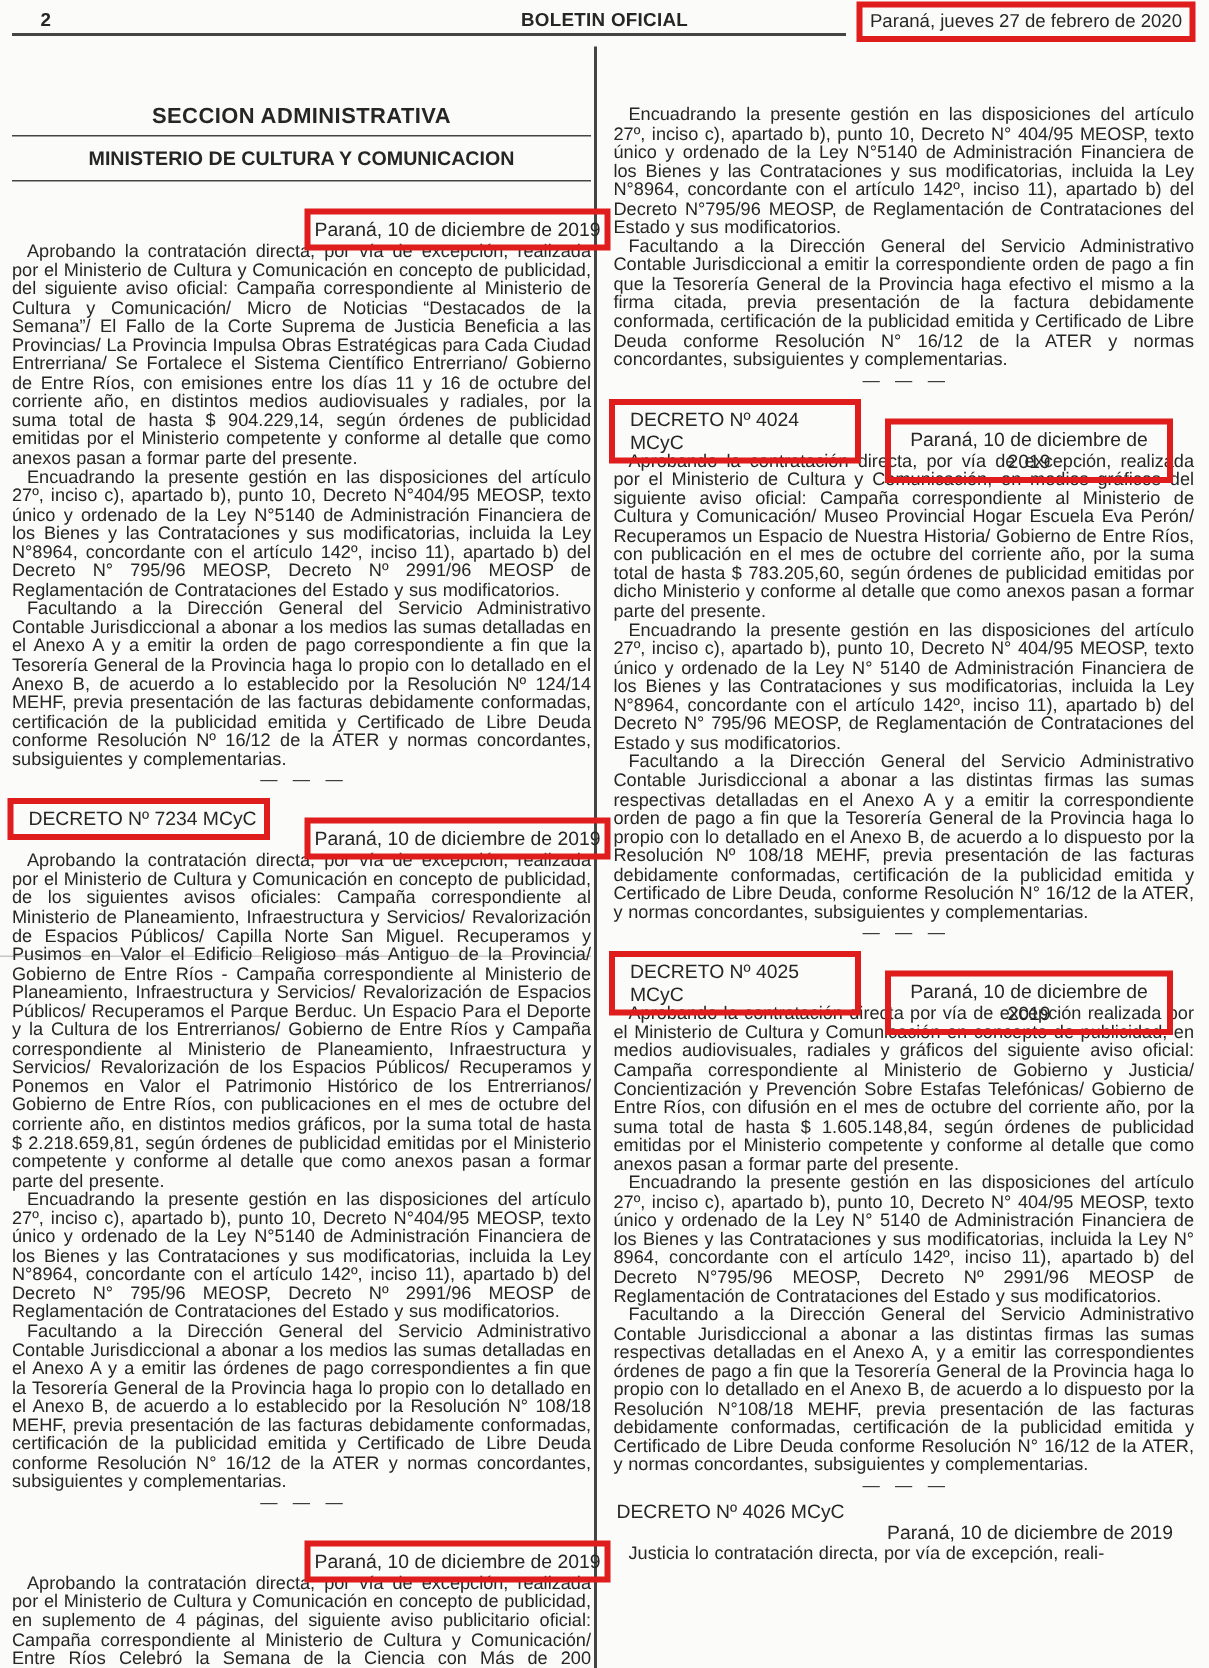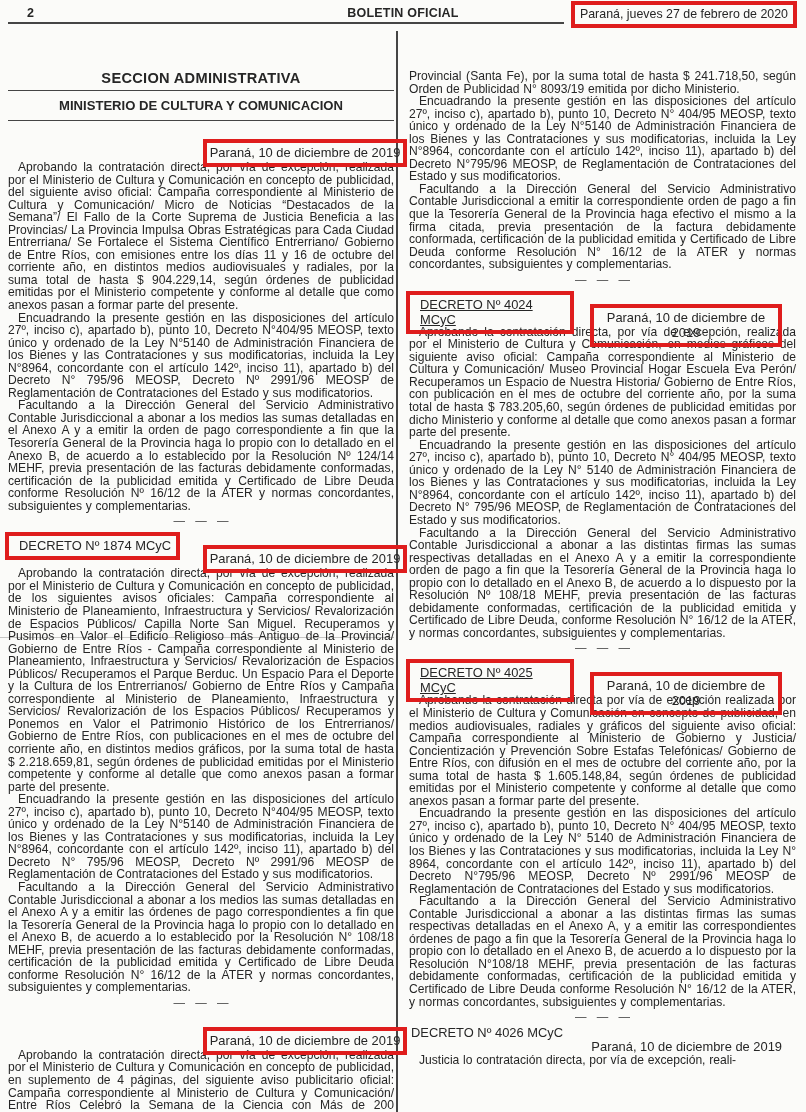--- a/index.html
+++ b/index.html
@@ -55,21 +55,21 @@
   .dnum {
     position:absolute; left:-3px; top:-2px; width:175px;
     border:4px solid var(--red); padding:2px 0 3px 10px;
     font-size:12.9px; background:transparent;
   }
   .ddate {
     position:absolute; right:-13px; top:11px; width:204px;
     border:4px solid var(--red); padding:2px 0 3px;
     text-align:center; font-size:12.9px; background:transparent; z-index:2;
   }
-  .col-right .dnum  { width:168px;text-decoration:underline; }
+  .col-right .dnum  { width:168px; }
   .col-right .ddate { right:14px; width:192px; }
 
   
   .plainhead { margin-top:3px; }
   .plainhead .pnumber { font-size:12.9px; padding-left:2px; line-height:14px; }
   .plainhead .pdate   { font-size:12.9px; text-align:right; padding-right:14px; line-height:14px; }
 
   .artifact { position:absolute; left:0; top:637px; width:394px; height:1px; background:#9a9a9a; opacity:.55; }
 </style>
 </head>
@@ -95,36 +95,35 @@
 
     <div class="dhead">
       <span class="ddate">Paraná, 10 de diciembre de 2019</span>
     </div>
     <p class="jp">Aprobando la contratación directa, por vía de excepción, realizada por el Ministerio de Cultura y Comunicación en concepto de publicidad, del siguiente aviso oficial: Campaña correspondiente al Ministerio de Cultura y Comunicación/ Micro de Noticias “Destacados de la Semana”/ El Fallo de la Corte Suprema de Justicia Beneficia a las Provincias/ La Provincia Impulsa Obras Estratégicas para Cada Ciudad Entrerriana/ Se Fortalece el Sistema Científico Entrerriano/ Gobierno de Entre Ríos, con emisiones entre los días 11 y 16 de octubre del corriente año, en distintos medios audiovisuales y radiales, por la suma total de hasta $ 904.229,14, según órdenes de publicidad emitidas por el Ministerio competente y conforme al detalle que como anexos pasan a formar parte del presente.</p>
     <p class="jp">Encuadrando la presente gestión en las disposiciones del artículo 27º, inciso c), apartado b), punto 10, Decreto N°404/95 MEOSP, texto único y ordenado de la Ley N°5140 de Administración Financiera de los Bienes y las Contrataciones y sus modificatorias, incluida la Ley N°8964, concordante con el artículo 142º, inciso 11), apartado b) del Decreto N° 795/96 MEOSP, Decreto Nº 2991/96 MEOSP de Reglamentación de Contrataciones del Estado y sus modificatorios.</p>
     <p class="jp">Facultando a la Dirección General del Servicio Administrativo Contable Jurisdiccional a abonar a los medios las sumas detalladas en el Anexo A y a emitir la orden de pago correspondiente a fin que la Tesorería General de la Provincia haga lo propio con lo detallado en el Anexo B, de acuerdo a lo establecido por la Resolución Nº 124/14 MEHF, previa presentación de las facturas debidamente conformadas, certificación de la publicidad emitida y Certificado de Libre Deuda conforme Resolución Nº 16/12 de la ATER y normas concordantes, subsiguientes y complementarias.</p>
     <div class="sep">— — —</div>
 
     <div class="dhead">
-      <span class="dnum">DECRETO Nº 1874 MCyC</span>
+      <span class="dnum">DECRETO Nº 7234 MCyC</span>
       <span class="ddate">Paraná, 10 de diciembre de 2019</span>
     </div>
     <p class="jp">Aprobando la contratación directa, por vía de excepción, realizada por el Ministerio de Cultura y Comunicación en concepto de publicidad, de los siguientes avisos oficiales: Campaña correspondiente al Ministerio de Planeamiento, Infraestructura y Servicios/ Revalorización de Espacios Públicos/ Capilla Norte San Miguel. Recuperamos y Pusimos en Valor el Edificio Religioso más Antiguo de la Provincia/ Gobierno de Entre Ríos - Campaña correspondiente al Ministerio de Planeamiento, Infraestructura y Servicios/ Revalorización de Espacios Públicos/ Recuperamos el Parque Berduc. Un Espacio Para el Deporte y la Cultura de los Entrerrianos/ Gobierno de Entre Ríos y Campaña correspondiente al Ministerio de Planeamiento, Infraestructura y Servicios/ Revalorización de los Espacios Públicos/ Recuperamos y Ponemos en Valor el Patrimonio Histórico de los Entrerrianos/ Gobierno de Entre Ríos, con publicaciones en el mes de octubre del corriente año, en distintos medios gráficos, por la suma total de hasta $ 2.218.659,81, según órdenes de publicidad emitidas por el Ministerio competente y conforme al detalle que como anexos pasan a formar parte del presente.</p>
     <p class="jp">Encuadrando la presente gestión en las disposiciones del artículo 27º, inciso c), apartado b), punto 10, Decreto N°404/95 MEOSP, texto único y ordenado de la Ley N°5140 de Administración Financiera de los Bienes y las Contrataciones y sus modificatorias, incluida la Ley N°8964, concordante con el artículo 142º, inciso 11), apartado b) del Decreto N° 795/96 MEOSP, Decreto Nº 2991/96 MEOSP de Reglamentación de Contrataciones del Estado y sus modificatorios.</p>
     <p class="jp">Facultando a la Dirección General del Servicio Administrativo Contable Jurisdiccional a abonar a los medios las sumas detalladas en el Anexo A y a emitir las órdenes de pago correspondientes a fin que la Tesorería General de la Provincia haga lo propio con lo detallado en el Anexo B, de acuerdo a lo establecido por la Resolución N° 108/18 MEHF, previa presentación de las facturas debidamente conformadas, certificación de la publicidad emitida y Certificado de Libre Deuda conforme Resolución N° 16/12 de la ATER y normas concordantes, subsiguientes y complementarias.</p>
     <div class="sep">— — —</div>
 
     <div class="dhead">
       <span class="ddate">Paraná, 10 de diciembre de 2019</span>
     </div>
     <p class="jp">Aprobando la contratación directa, por vía de excepción, realizada por el Ministerio de Cultura y Comunicación en concepto de publicidad, en suplemento de 4 páginas, del siguiente aviso publicitario oficial: Campaña correspondiente al Ministerio de Cultura y Comunicación/ Entre Ríos Celebró la Semana de la Ciencia con Más de 200 Propuestas/ Gobierno de Entre Ríos, con publicación el día 22 de septiembre del corriente año con la firma Plural S.A./ Diario Mirador</p>
   </div>
 
   <div class="col col-right">
-    <p class="jp noindent">Provincial (Santa Fe), por la suma total de hasta $ 241.718,50, según Orden de Publicidad N° 8093/19 emitida por dicho Ministerio.</p>
     <p class="jp">Encuadrando la presente gestión en las disposiciones del artículo 27º, inciso c), apartado b), punto 10, Decreto N° 404/95 MEOSP, texto único y ordenado de la Ley N°5140 de Administración Financiera de los Bienes y las Contrataciones y sus modificatorias, incluida la Ley N°8964, concordante con el artículo 142º, inciso 11), apartado b) del Decreto N°795/96 MEOSP, de Reglamentación de Contrataciones del Estado y sus modificatorios.</p>
     <p class="jp">Facultando a la Dirección General del Servicio Administrativo Contable Jurisdiccional a emitir la correspondiente orden de pago a fin que la Tesorería General de la Provincia haga efectivo el mismo a la firma citada, previa presentación de la factura debidamente conformada, certificación de la publicidad emitida y Certificado de Libre Deuda conforme Resolución N° 16/12 de la ATER y normas concordantes, subsiguientes y complementarias.</p>
     <div class="sep">— — —</div>
 
     <div class="dhead">
       <span class="dnum">DECRETO Nº 4024 MCyC</span>
       <span class="ddate">Paraná, 10 de diciembre de 2019</span>
     </div>
     <p class="jp">Aprobando la contratación directa, por vía de excepción, realizada por el Ministerio de Cultura y Comunicación, en medios gráficos del siguiente aviso oficial: Campaña correspondiente al Ministerio de Cultura y Comunicación/ Museo Provincial Hogar Escuela Eva Perón/ Recuperamos un Espacio de Nuestra Historia/ Gobierno de Entre Ríos, con publicación en el mes de octubre del corriente año, por la suma total de hasta $ 783.205,60, según órdenes de publicidad emitidas por dicho Ministerio y conforme al detalle que como anexos pasan a formar parte del presente.</p>
     <p class="jp">Encuadrando la presente gestión en las disposiciones del artículo 27º, inciso c), apartado b), punto 10, Decreto N° 404/95 MEOSP, texto único y ordenado de la Ley N° 5140 de Administración Financiera de los Bienes y las Contrataciones y sus modificatorias, incluida la Ley N°8964, concordante con el artículo 142º, inciso 11), apartado b) del Decreto N° 795/96 MEOSP, de Reglamentación de Contrataciones del Estado y sus modificatorios.</p>

